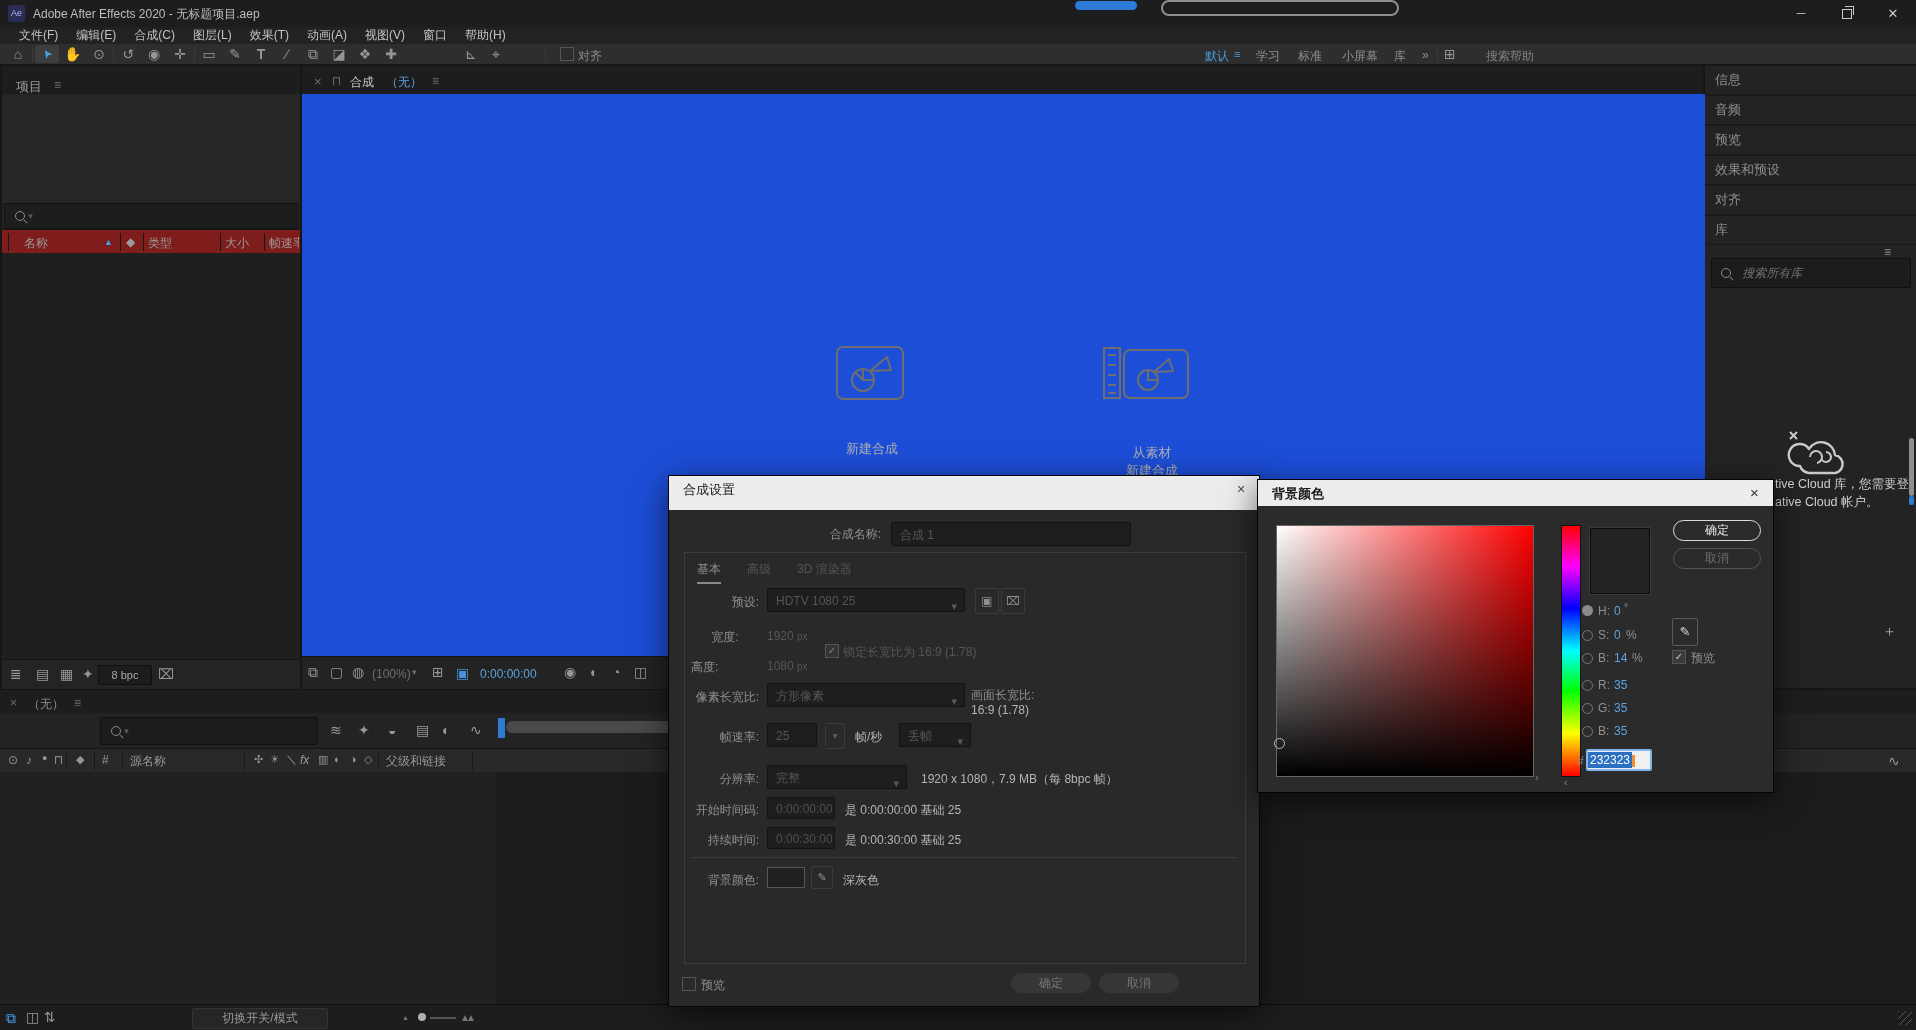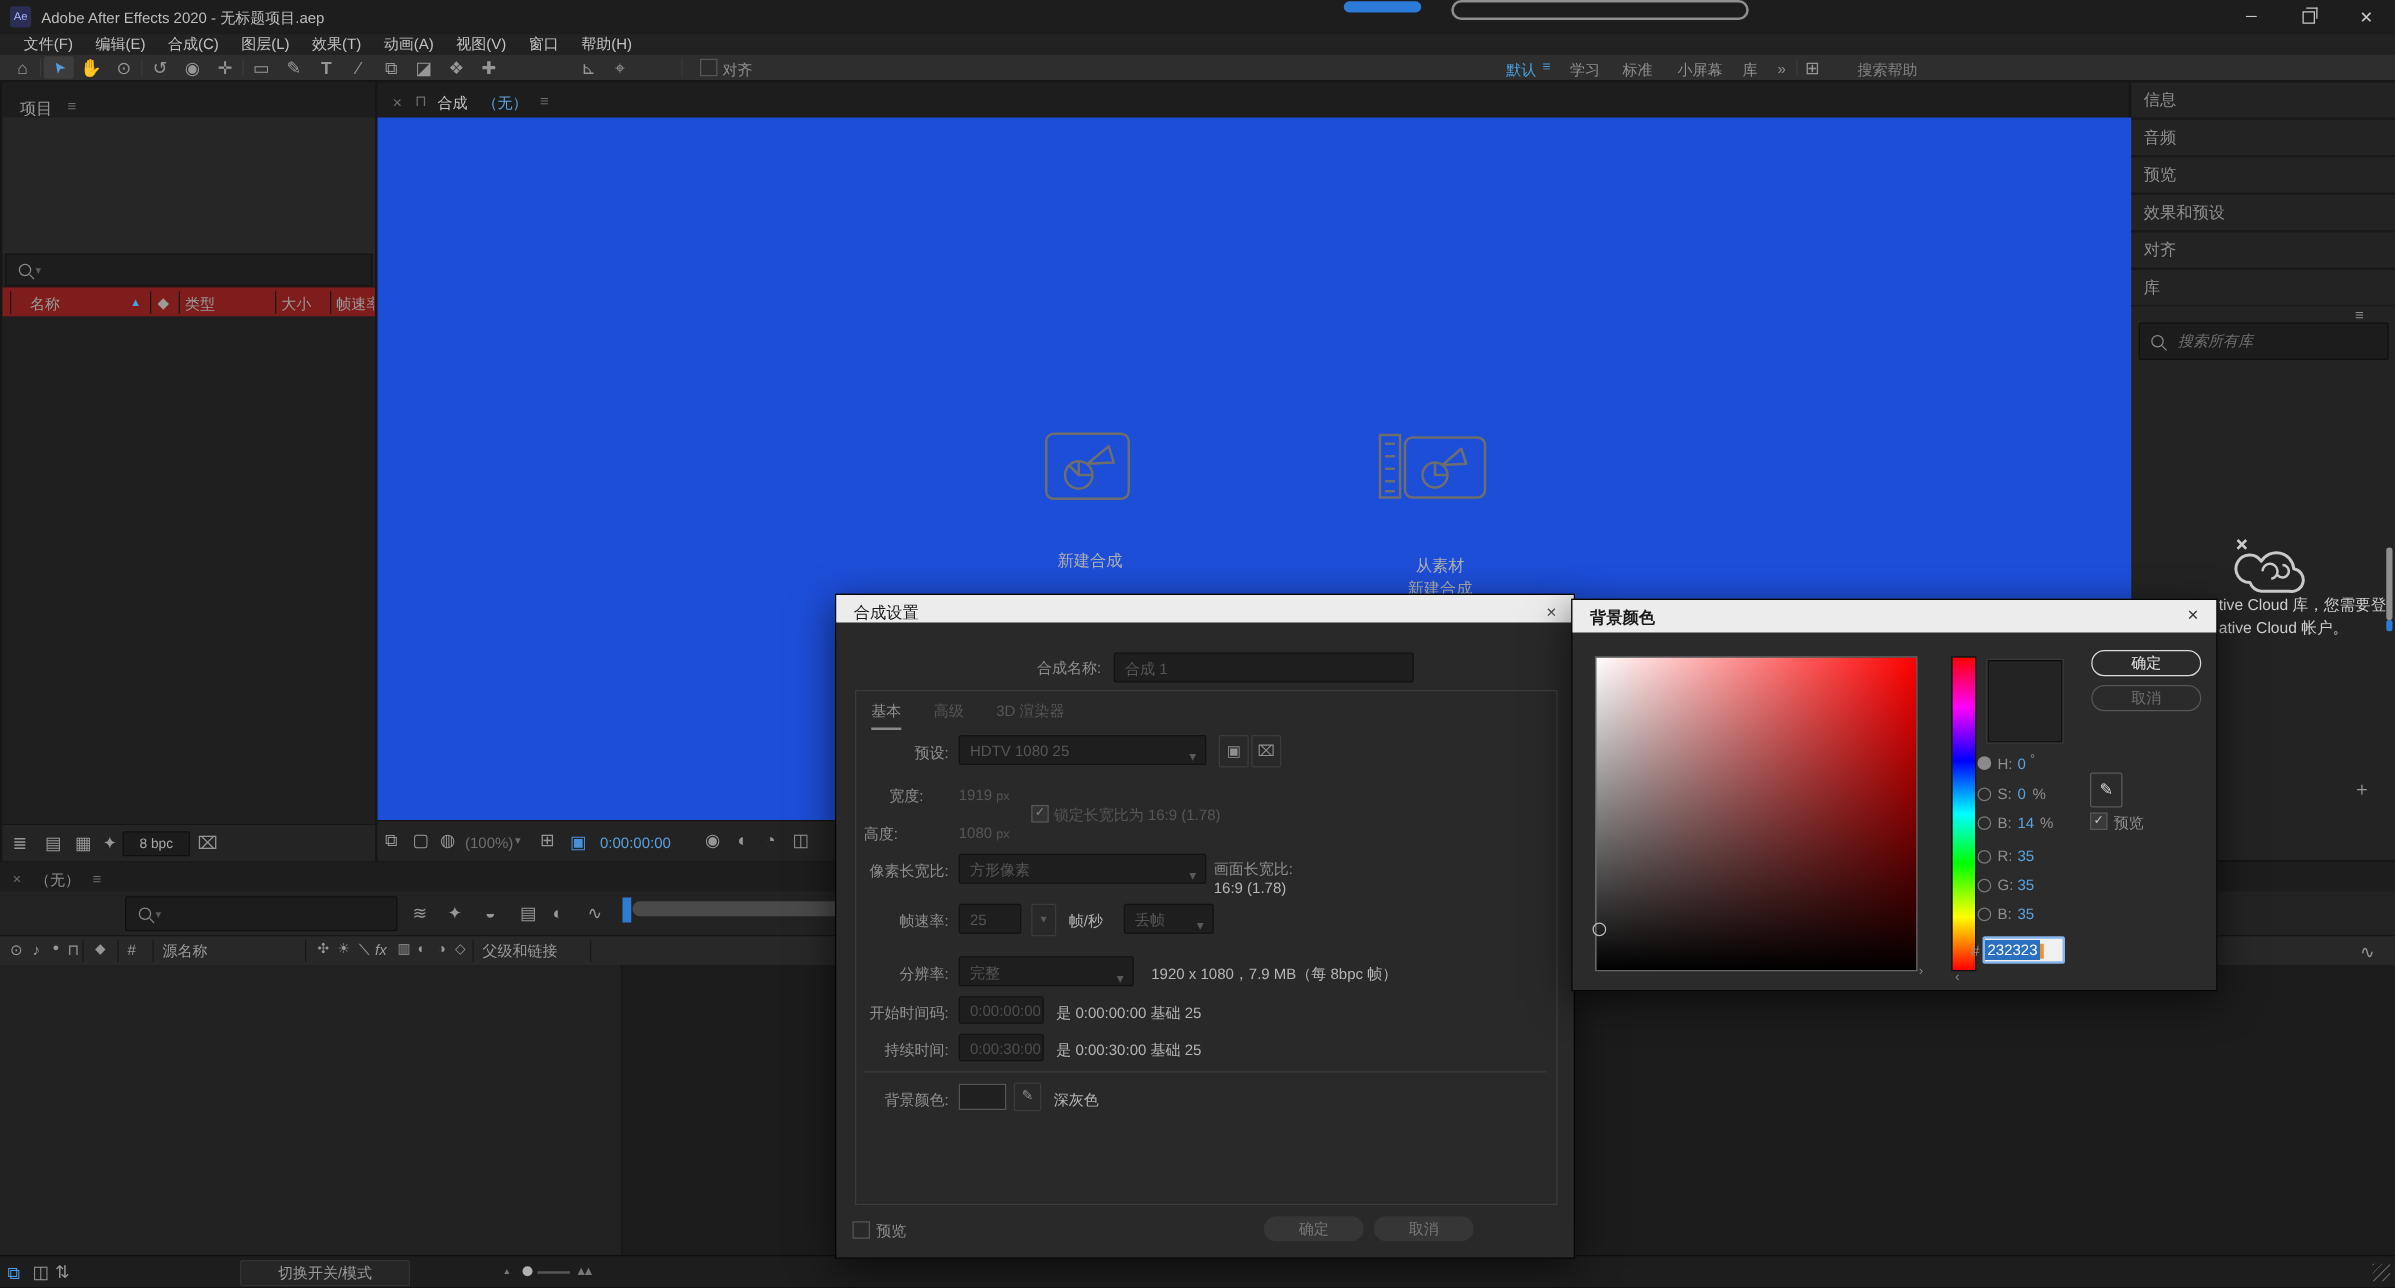--- a/index.html
+++ b/index.html
@@ -275,38 +275,38 @@
     <span class="a ic" style="left:44px;top:5px">⇅</span>
     <div class="a" style="left:192px;top:3px;width:134px;height:19px;background:#262626;border:1px solid #333;border-radius:2px;text-align:center;line-height:19px;color:#9a9a9a">切换开关/模式</div>
     <span class="a" style="left:402px;top:9px;color:#777;font-size:7px">▲</span>
     <span class="a" style="left:418px;top:8px;width:8px;height:8px;background:#b0b0b0;border-radius:50%"></span>
     <span class="a" style="left:430px;top:12px;width:26px;height:2px;background:#555"></span>
     <span class="a" style="left:460px;top:7px;color:#777;font-size:10px;letter-spacing:-4px">▲▲</span>
     <span class="a rgrip" style="left:1898px;top:6px;width:14px;height:14px"></span>
   </div>
 
   <div class="a dlg" style="left:668px;top:475px;width:590px;height:530px;z-index:50">
-    <div class="dlgtitle" style="height:22px">合成设置</div>
+    <div class="dlgtitle" style="height:34px">合成设置</div>
     <span class="a" style="left:568px;top:5px;color:#4a4a4a;font-size:14px">×</span>
 
     <div class="a dim" style="left:102px;top:50px;width:110px;text-align:right">合成名称:</div>
     <div class="a field" style="left:222px;top:46px;width:240px;height:24px">合成 1</div>
 
     <div class="a" style="left:15px;top:76px;width:560px;height:410px;border:1px solid #3c3c3c"></div>
     <span class="a dim" style="left:28px;top:85px;border-bottom:2px solid #8a8a8a;padding-bottom:4px">基本</span>
     <span class="a val" style="left:78px;top:85px">高级</span>
     <span class="a val" style="left:128px;top:85px">3D 渲染器</span>
 
     <div class="a dim" style="left:22px;top:118px;width:68px;text-align:right">预设:</div>
     <div class="a field" style="left:98px;top:112px;width:198px;height:24px"><span>HDTV 1080 25</span><span class="caret">▾</span></div>
     <div class="a" style="left:306px;top:112px;width:22px;height:24px;border:1px solid #3c3c3c;border-radius:2px;text-align:center;line-height:24px;color:#8f8f8f">▣</div>
     <div class="a" style="left:332px;top:112px;width:22px;height:24px;border:1px solid #3c3c3c;border-radius:2px;text-align:center;line-height:24px;color:#8f8f8f">⌧</div>
 
     <div class="a dim" style="left:22px;top:153px;width:68px;text-align:center">宽度:</div>
-    <div class="a val" style="left:98px;top:153px"><span>1919</span> <span style="font-size:10px">px</span></div>
+    <div class="a val" style="left:98px;top:153px"><span>1920</span> <span style="font-size:10px">px</span></div>
     <span class="a cbx" style="left:156px;top:168px;background:#333;color:#8a8a8a">✓</span>
     <span class="a val" style="left:174px;top:168px">锁定长宽比为 16:9 (1.78)</span>
     <div class="a dim" style="left:22px;top:183px;width:68px;">高度:</div>
     <div class="a val" style="left:98px;top:183px"><span>1080</span> <span style="font-size:10px">px</span></div>
 
     <div class="a dim" style="left:10px;top:213px;width:80px;text-align:right">像素长宽比:</div>
     <div class="a field" style="left:98px;top:207px;width:198px;height:24px"><span>方形像素</span><span class="caret">▾</span></div>
     <div class="a dim" style="left:302px;top:211px">画面长宽比:</div>
     <div class="a info" style="left:302px;top:227px">16:9 (1.78)</div>
 

